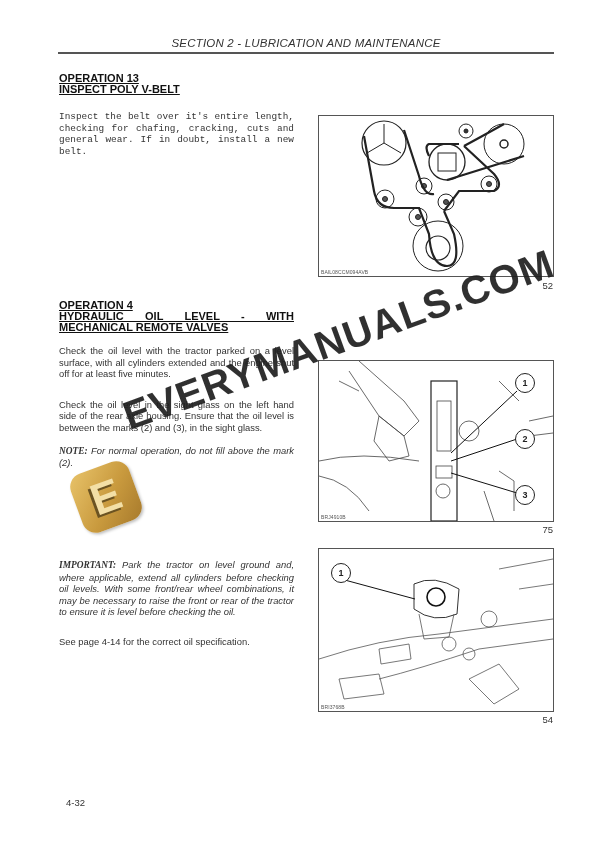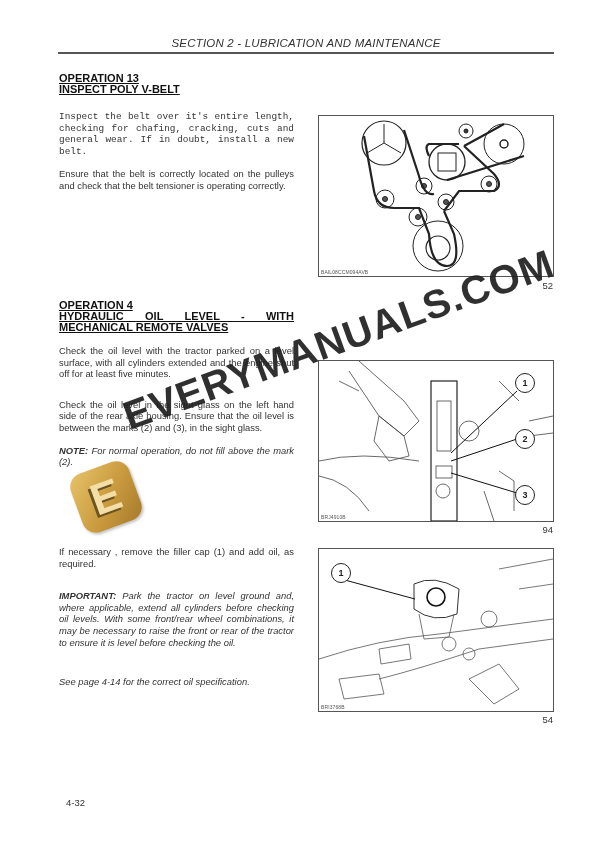--- a/index.html
+++ b/index.html
@@ -7,21 +7,21 @@
          font-family: "Liberation Sans", sans-serif; color: #222; }
   .header { position: absolute; left: 58px; top: 37px; width: 496px; text-align: center;
             font-style: italic; font-size: 11.5px; color: #333; letter-spacing: 0.2px; }
   .header-rule { position: absolute; left: 58px; top: 52px; width: 496px; height: 1.5px; background: #555; }
 
   .col { position: absolute; left: 59px; width: 235px; font-size: 9.4px; line-height: 11.6px; color: #333; }
   .col p { margin: 0; text-align: justify; }
   .op-title { font-weight: bold; font-size: 11px; line-height: 11px; color: #111; margin: 0; text-decoration: underline; }
   .op-title.justify { text-align: justify; text-align-last: left; }
   .italic { font-style: italic; }
-  .bold { font-weight: bold; }
+  .bold { font-weight: bold; font-family: Liberation Serif, serif; }
 
   .fig { position: absolute; left: 318px; width: 234px; border: 1.5px solid #555; background: #fff; overflow: hidden; }
   .fig svg { display: block; }
   .fig-code { position: absolute; left: 2px; bottom: 1px; font-size: 5px; color: #555; letter-spacing: 0.1px; }
   .fig-num { position: absolute; right: 59px; font-size: 9.5px; color: #333; }
 
   .callout { position: absolute; width: 18px; height: 18px; border: 1.5px solid #222; border-radius: 50%;
              background: #fff; font-size: 9px; font-weight: bold; text-align: center; line-height: 18px; }
 
   .page-num { position: absolute; left: 66px; top: 797px; font-size: 9.5px; color: #333; }
@@ -38,41 +38,39 @@
 </head>
 <body>
 
 <div class="header">SECTION 2 - LUBRICATION AND MAINTENANCE</div>
 <div class="header-rule"></div>
 
 <div class="col" style="top:73px;">
   <p class="op-title">OPERATION 13</p>
   <p class="op-title">INSPECT POLY V-BELT</p>
   <p style="margin-top:16px;font-family:Liberation Mono, monospace;">Inspect the belt over it's entire length, checking for chafing, cracking, cuts and general wear. If in doubt, install a new belt.</p>
-  <p style="margin-top:11px;">Ensure that the belt is correctly located on the pulleys and check that the belt tensioner is operating correctly.</p>
 </div>
 
 <div class="col" style="top:300px;">
   <p class="op-title">OPERATION 4</p>
   <p class="op-title justify">HYDRAULIC OIL LEVEL - WITH MECHANICAL REMOTE VALVES</p>
   <p style="margin-top:12px;">Check the oil level with the tractor parked on a level surface, with all cylinders extended and the engine shut off for at least five minutes.</p>
   <p style="margin-top:19px;">Check the oil level in the sight glass on the left hand side of the rear axle housing. Ensure that the oil level is between the marks (2) and (3), in the sight glass.</p>
   <p style="margin-top:11px;">
     <span class="bold italic">NOTE:</span>
     <span class="italic">For normal operation, do not fill above the mark (2).</span>
   </p>
 </div>
 
 <div class="col" style="top:546px;">
-  <p>If necessary , remove the filler cap (1) and add oil, as required.</p>
-  <p style="margin-top:21px;" class="italic">
+  <p style="margin-top:13px;" class="italic">
     <span class="bold">IMPORTANT:</span>
     <span>Park the tractor on level ground and, where applicable, extend all cylinders before checking oil levels. With some front/rear wheel combinations, it may be necessary to raise the front or rear of the tractor to ensure it is level before checking the oil.</span>
   </p>
-  <p style="margin-top:28px;font-style:italic;">See page 4-14 for the correct oil specification.</p>
+  <p style="margin-top:18px;">See page 4-14 for the correct oil specification.</p>
 </div>
 
 <div class="fig" style="top:115px; height:160px;">
   <svg width="234" height="160" viewBox="0 0 234 160">
     <g fill="none" stroke="#222">
       <circle cx="65" cy="27" r="22" stroke-width="1.2"></circle>
       <line x1="65" y1="27" x2="65" y2="8" stroke-width="1"></line>
         <line x1="65" y1="27" x2="48" y2="37"></line>
         <line x1="65" y1="27" x2="82" y2="37"></line>
       <circle cx="128" cy="46" r="18" stroke-width="1.3"></circle>
@@ -118,21 +116,21 @@
       <line x1="132" y1="92" x2="198" y2="30"></line>
       <line x1="132" y1="100" x2="198" y2="78"></line>
       <line x1="132" y1="112" x2="198" y2="132"></line>
     </g>
   </svg>
   <div class="callout" style="left:196px; top:12px;">1</div>
   <div class="callout" style="left:196px; top:68px;">2</div>
   <div class="callout" style="left:196px; top:124px;">3</div>
   <span class="fig-code">BRJ4910B</span>
 </div>
-<div class="fig-num" style="top:524px;">94</div>
+<div class="fig-num" style="top:524px;">75</div>
 
 <div class="fig" style="top:548px; height:162px;">
   <svg width="234" height="162" viewBox="0 0 234 162">
     <g fill="none" stroke="#555" stroke-width="0.8">
       <path d="M95 35 Q115 25 140 40 L138 65 Q115 75 95 60 Z" stroke="#333" stroke-width="1"></path>
       <path d="M100 65 L105 90 L130 88 L135 65"></path>
       <path d="M0 110 Q60 90 120 85 L234 70 M60 130 Q100 120 160 100 L234 90"></path>
       <path d="M20 130 L60 125 L65 145 L25 150 Z"></path>
       <path d="M60 100 L90 95 L92 110 L62 115 Z"></path>
       <circle cx="130" cy="95" r="7"></circle>

